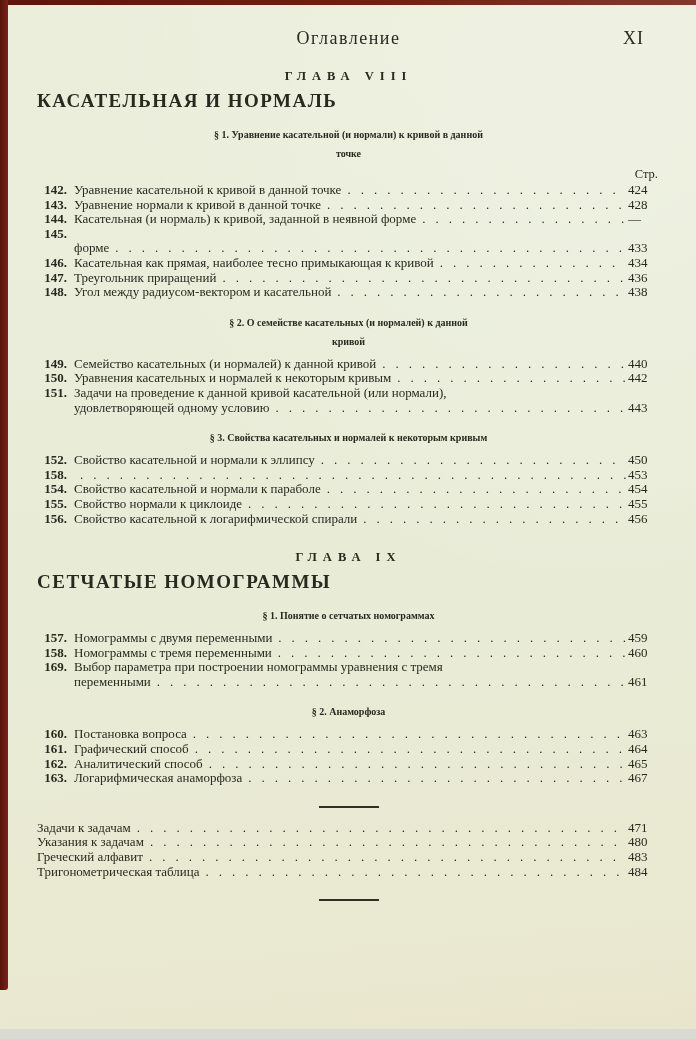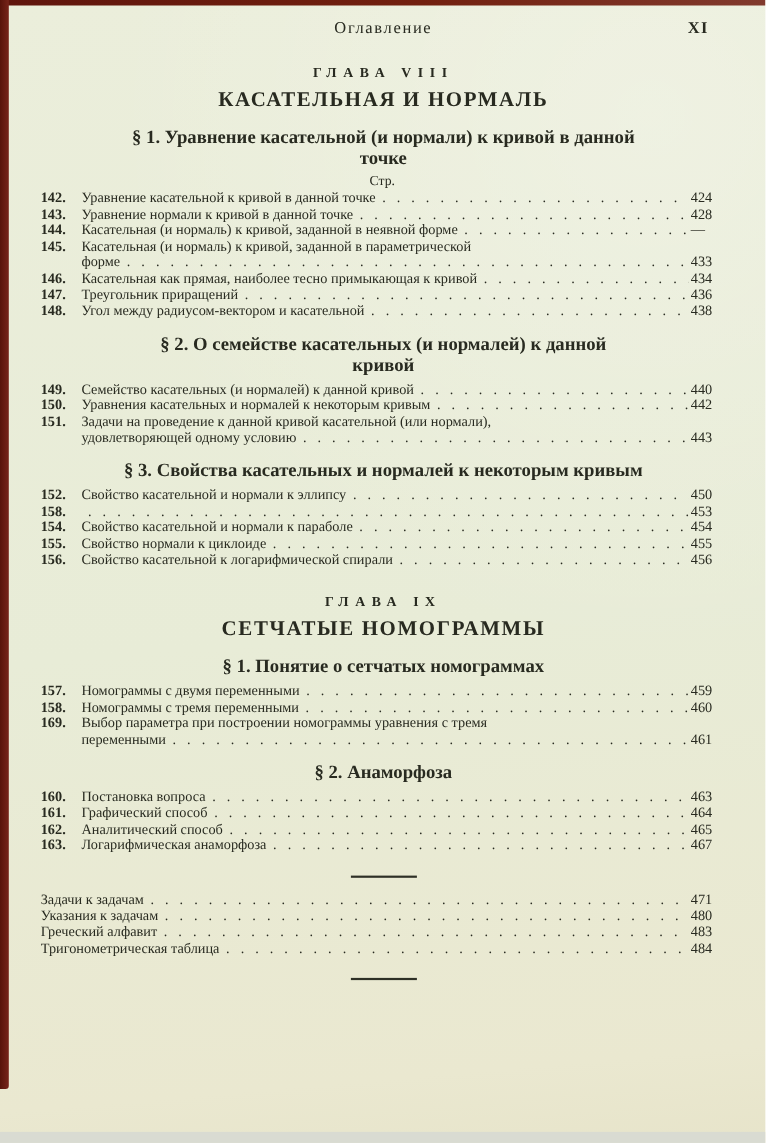--- a/index.html
+++ b/index.html
@@ -21,33 +21,33 @@
     position:absolute;left:0;top:0;width:8px;height:990px;
     background:linear-gradient(90deg,#58130a,#77241a);
     border-bottom-right-radius:3px;
   }
   .edge-bottom{
     position:absolute;left:0;bottom:0;width:100%;height:10px;
     background:#d9dbd2;
   }
   .content{position:absolute;left:37px;right:36px;top:0;}
 
-  .running{position:relative;margin-top:18px;height:17px;font-size:15px;}
+  .running{position:relative;margin-top:28px;height:17px;font-size:18px;}
   .running .center{position:absolute;left:0;right:0;text-align:center;letter-spacing:1.5px;}
-  .running .folio{position:absolute;right:16px;top:0;font-weight:bold;letter-spacing:1px;}
+  .running .folio{position:absolute;right:16px;top:0;font-weight:normal;letter-spacing:1px;}
 
   .kicker{text-align:center;font-weight:bold;font-size:12.5px;letter-spacing:6px;margin-top:24px;}
-  .chapter-title{text-align:center;font-weight:bold;font-size:19px;letter-spacing:1.5px;margin-top:6px;}
-  .section-heading{text-align:center;font-weight:bold;font-size:17px;line-height:19px;margin-top:13px;}
-  .str-label{text-align:center;font-size:12.5px;margin-top:4px;padding-right:2px;}
+  .chapter-title{font-weight:bold;font-size:19px;letter-spacing:1.5px;margin-top:6px;}
+  .section-heading{text-align:center;font-weight:bold;font-size:10px;line-height:19px;margin-top:13px;}
+  .str-label{text-align:right;font-size:12.5px;margin-top:4px;padding-right:2px;}
 
   .entries{font-size:13px;line-height:14.6px;margin-top:6px;}
   .str-label + .entries{margin-top:1px;}
   .row{display:flex;align-items:baseline;}
-  .no{flex:none;width:30px;margin-right:7px;font-weight:bold;}
+  .no{flex:none;width:30px;text-align:right;margin-right:7px;font-weight:bold;}
   .ttl{flex:none;white-space:nowrap;}
   .leader{flex:1 1 auto;overflow:hidden;white-space:nowrap;margin-left:6px;margin-right:2px;}
   .leader::after{
     content:"..................................................";
     letter-spacing:10px;
   }
   .pg{flex:none;width:32px;text-align:left;}
 
   .divider{display:flex;justify-content:center;margin:20px 0 13px 0;}
   .divider .line{width:60px;border-top:2px solid #2e3026;}
@@ -87,21 +87,20 @@
             <span class="pg">428</span>
           </div>
           <div class="row">
             <span class="no">144.</span>
             <span class="ttl">Касательная (и нормаль) к кривой, заданной в неявной форме</span>
             <span class="leader"></span>
             <span class="pg">—</span>
           </div>
           <div class="row">
             <span class="no">145.</span>
-            <span class="ttl">Касательная (и нормаль) к кривой, заданной в параметрической</span>
           </div>
           <div class="row">
             <span class="no"></span>
             <span class="ttl">форме</span>
             <span class="leader"></span>
             <span class="pg">433</span>
           </div>
           <div class="row">
             <span class="no">146.</span>
             <span class="ttl">Касательная как прямая, наиболее тесно примыкающая к кривой</span>

